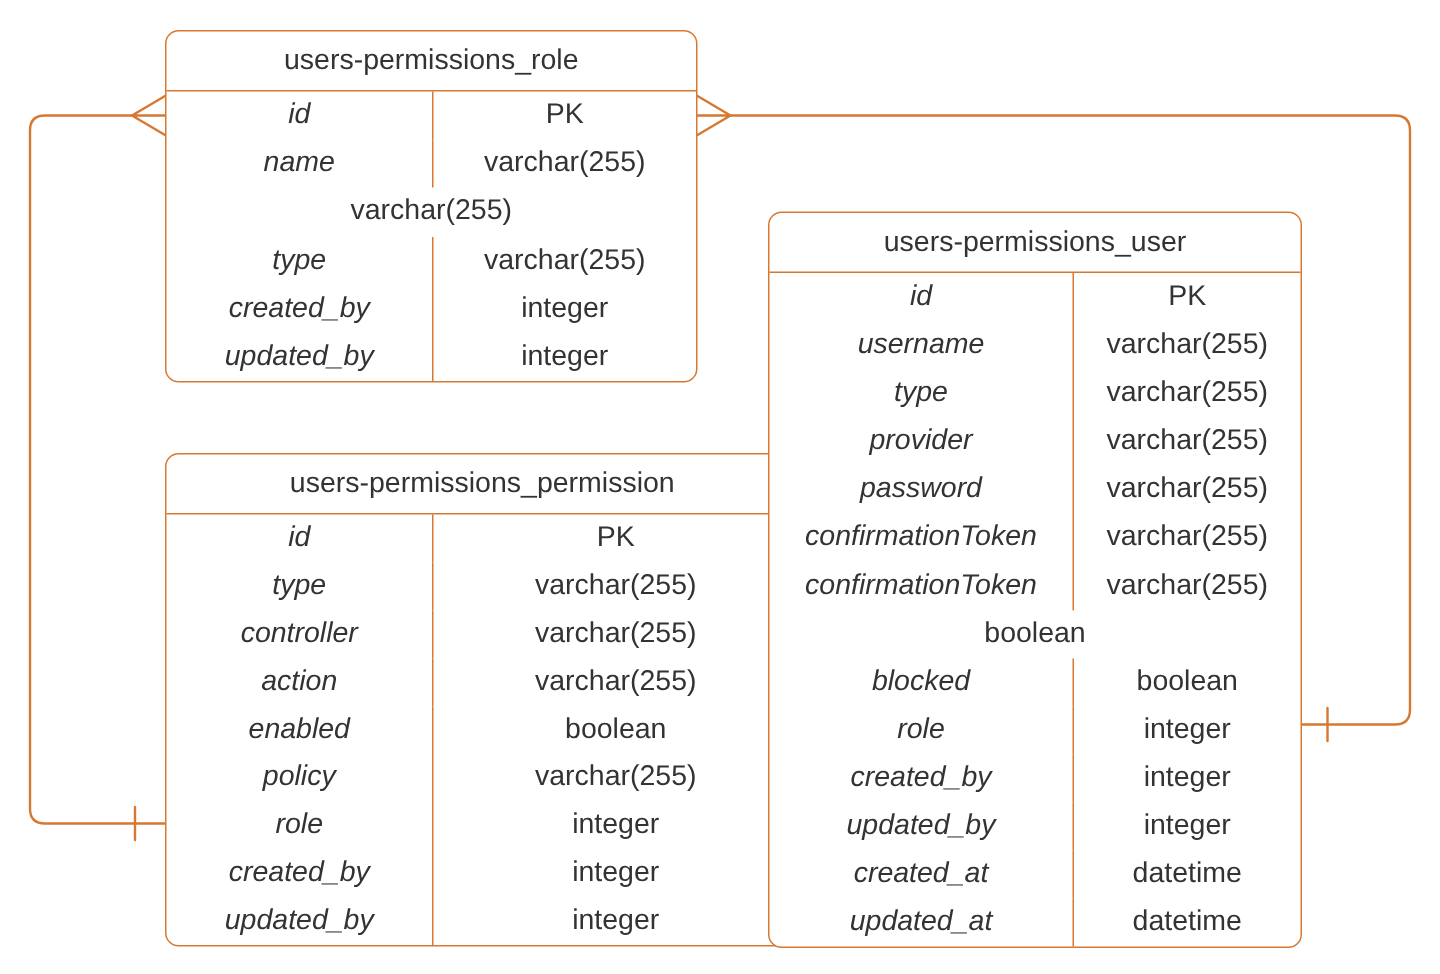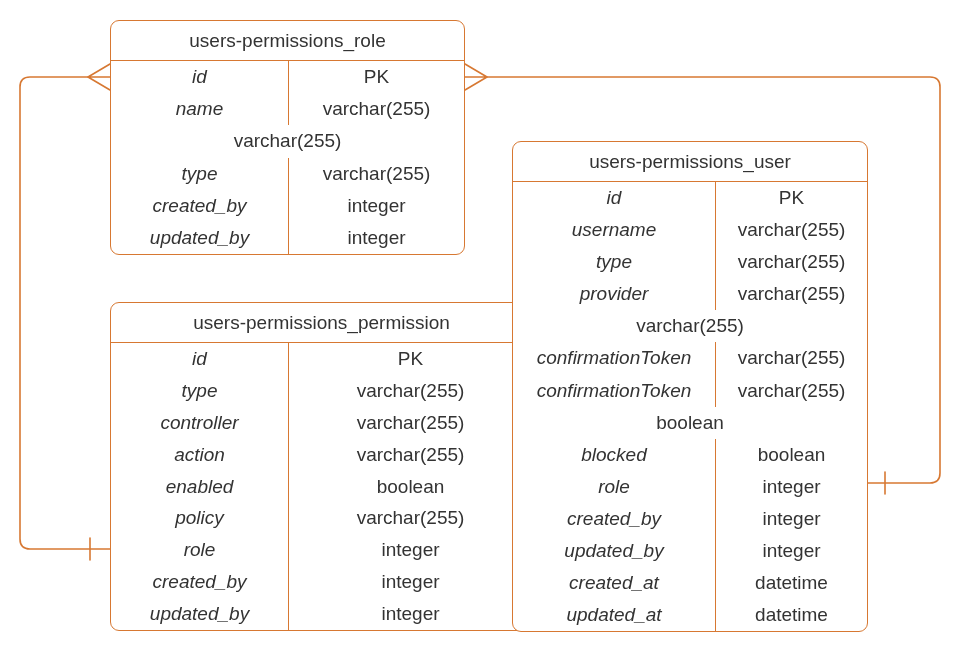--- a/index.html
+++ b/index.html
@@ -180,20 +180,21 @@
       </div>
       <div class="er-row">
         <div class="er-cell field">type</div>
         <div class="er-cell type">varchar(255)</div>
       </div>
       <div class="er-row">
         <div class="er-cell field">provider</div>
         <div class="er-cell type">varchar(255)</div>
       </div>
       <div class="er-row">
+        <div class="er-cell field">password</div>
         <div class="er-cell type">varchar(255)</div>
       </div>
       <div class="er-row">
         <div class="er-cell field">confirmationToken</div>
         <div class="er-cell type">varchar(255)</div>
       </div>
       <div class="er-row">
         <div class="er-cell field">confirmationToken</div>
         <div class="er-cell type">varchar(255)</div>
       </div>

